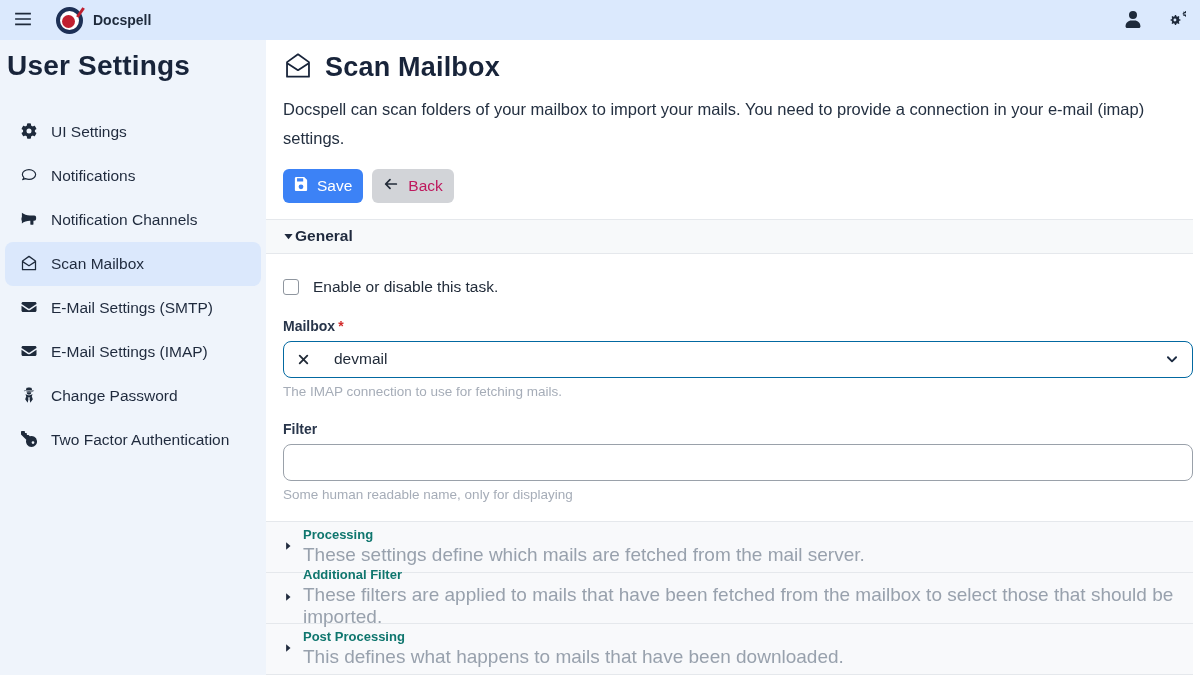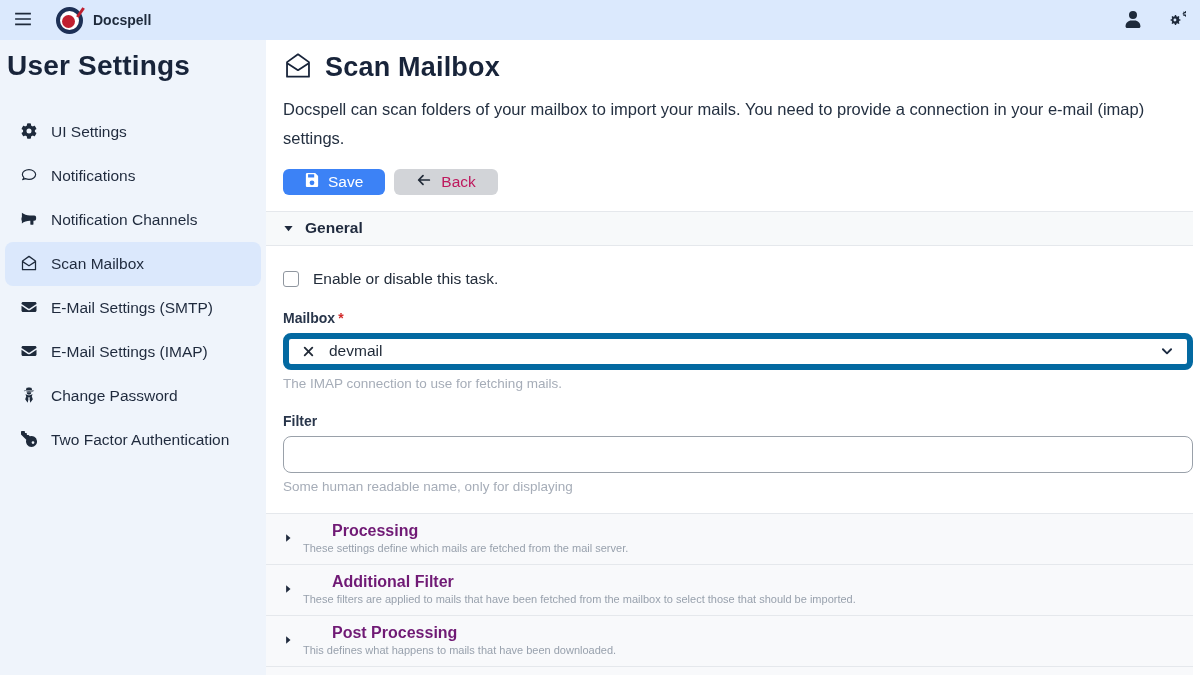--- a/index.html
+++ b/index.html
@@ -55,72 +55,72 @@
   .inset { margin-left:17px; }
 
   .page-head { display:flex; align-items:center; gap:12px; }
   .page-head svg { width:30px; height:27px; stroke:#18243a; fill:none; }
   .page-title { font-size:27px; font-weight:800; color:#18243a; letter-spacing:0.2px; }
 
   .desc { margin-top:12px; font-size:16.5px; line-height:1.75; color:#243041; }
 
   .btn-row { margin-top:16px; display:flex; align-items:center; gap:9px; }
   .btn {
-    display:inline-flex; align-items:center; gap:9px; height:26px;
-    padding:0 22px; border:none; border-radius:6px; font-size:15.5px; cursor:pointer;
+    display:inline-flex; align-items:center; gap:9px; height:34px;
+    padding:0 11px; border:none; border-radius:6px; font-size:15.5px; cursor:pointer;
     font-family:inherit;
   }
   .btn-primary { background:#3c82f6; color:#ffffff; }
   .btn-primary svg { width:14px; height:14px; fill:#ffffff; }
   .btn-gray { background:#d2d4d8; color:#be185d; }
   .btn-gray svg { width:16px; height:16px; stroke:#222b38; fill:none; }
   .btn-gray svg.filled { fill:#1b2a41; stroke:none; width:13px; height:13px; }
   .btn-start { margin-left:auto; }
 
   .general-bar {
     margin-top:16px; height:35px; background:#f7f9fa;
     border-top:1px solid #e5e8ec; border-bottom:1px solid #e5e8ec;
-    display:flex; align-items:center; gap:11px; padding-left:17px; cursor:pointer;
+    display:flex; align-items:center; gap:1px; padding-left:17px; cursor:pointer;
   }
   .caret svg { width:11px; height:11px; fill:#1f2a3d; display:block; }
   .general-label { font-size:15.5px; font-weight:700; color:#1f2a3d; }
 
   .check-row { margin-top:24px; display:flex; align-items:center; gap:14px; }
   .check-row input {
     appearance:none; -webkit-appearance:none; width:16px; height:16px;
     border:1px solid #8f969f; border-radius:3px; background:#fff; cursor:pointer;
   }
   .check-row label { font-size:15.5px; color:#222c3a; cursor:pointer; }
 
   .field { margin-top:21px; }
   .field-label { font-size:14px; font-weight:700; color:#28354a; }
   .req { color:#d22b2b; margin-left:3px; }
   .select-box {
-    margin-top:6px; height:37px; border:6px solid #0369a1; border-radius:8px;
-    display:flex; align-items:center; padding:0 13px; gap:14px; cursor:pointer; background:#fff;
+    margin-top:6px; height:37px; border:1px solid #0369a1; border-radius:8px;
+    display:flex; align-items:center; padding:0 13px; gap:24px; cursor:pointer; background:#fff;
   }
   .select-box .x-ico svg { width:13px; height:13px; stroke:#222b38; display:block; }
   .select-value { font-size:15.5px; color:#1f2937; }
   .select-chevron { margin-left:auto; }
   .select-chevron svg { width:14px; height:14px; stroke:#1b2a41; fill:none; display:block; }
   .help { margin-top:6px; font-size:13.5px; color:#a6adb8; }
   .text-input {
     margin-top:6px; width:100%; height:37px; border:1px solid #9aa1aa; border-radius:8px;
     font-size:15px; padding:0 12px; font-family:inherit; color:#1f2937; background:#fff;
   }
 
   .sections { margin-top:19px; }
   .section {
     background:#f8f9fb; border-top:1px solid #e5e8ec;
     display:flex; align-items:center; gap:10px; padding:8px 0 9px 17px; height:51px; cursor:pointer;
   }
   .section .caret svg { width:10px; height:12px; }
   .sec-text { display:flex; flex-direction:column; gap:2px; }
-  .sec-title { font-size:16px; font-weight:700; color:#701a75;margin-left:29px; }
-  .sec-sub { font-size:11px; color:#98a1ad; }
+  .sec-title { font-size:13px; font-weight:700; color:#0f766e; }
+  .sec-sub { font-size:19px; color:#98a1ad; }
 </style>
 </head>
 <body>
 
 <div class="app">
 
   <header class="navbar">
     <button class="nav-btn hamburger">
       <span>
         <svg viewBox="0 0 448 512">

